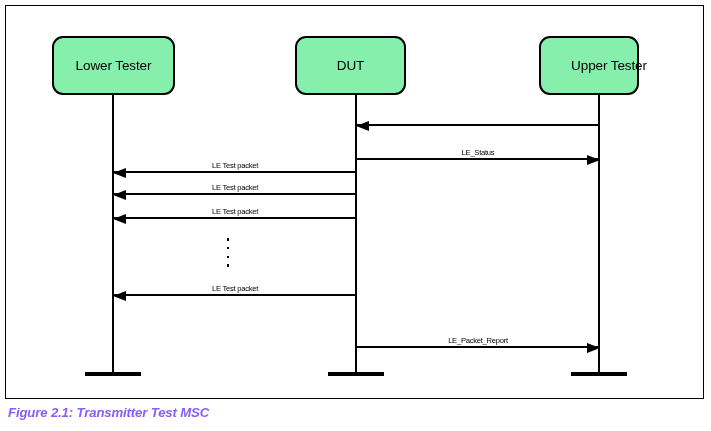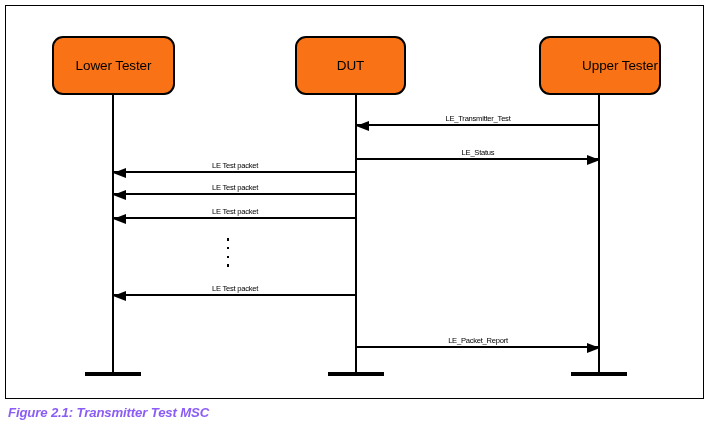--- a/index.html
+++ b/index.html
@@ -31,21 +31,21 @@
     border: 1.4px solid #000000;
     box-sizing: border-box;
     background: #ffffff;
   }
   
   .lifeline-box {
     position: absolute;
     height: 59px;
     border: 2.2px solid #000000;
     border-radius: 11px;
-    background: #f97316;
+    background: #86efac;
     box-sizing: border-box;
     display: flex;
     align-items: center;
     justify-content: center;
   }
   .lifeline-box .box-label {
     font-size: 13.5px;
     font-family: "Liberation Sans", sans-serif;
     letter-spacing: -0.1px;
     white-space: nowrap;
@@ -141,36 +141,35 @@
   <div class="figure-frame"></div>
 
   <div class="lifeline-box" style="left:52px; top:36px; width:123px;">
     <span class="box-label">Lower Tester</span>
   </div>
 
   <div class="lifeline-box" style="left:295px; top:36px; width:111px;">
     <span class="box-label">DUT</span>
   </div>
 
-  <div class="lifeline-box" style="left:539px; top:36px; width:122px;padding-left:40px;">
+  <div class="lifeline-box" style="left:539px; top:36px; width:100px;padding-left:40px;">
     <span class="box-label">Upper Tester</span>
   </div>
 
   <div class="lifeline" style="left:112px; top:95px; height:279px;"></div>
   <div class="lifeline" style="left:355px; top:95px; height:279px;"></div>
   <div class="lifeline" style="left:598px; top:95px; height:279px;"></div>
 
   <div class="terminator" style="left:85px; top:372px; width:56px;"></div>
   <div class="terminator" style="left:328px; top:372px; width:56px;"></div>
   <div class="terminator" style="left:571px; top:372px; width:56px;"></div>
 
   <div class="message dir-left" style="left:357px; top:108px; width:242px;">
     <div class="msg-line"></div>
     <div class="msg-head"></div>
-    <div class="msg-label">LE_Transmitter_Test</div>
   </div>
 
   <div class="message dir-right" style="left:357px; top:130px; width:242px;margin-top:12px;">
     <div class="msg-line"></div>
     <div class="msg-head"></div>
     <div class="msg-label">LE_Status</div>
   </div>
 
   <div class="message dir-left" style="left:114px; top:155px; width:242px;">
     <div class="msg-line"></div>

